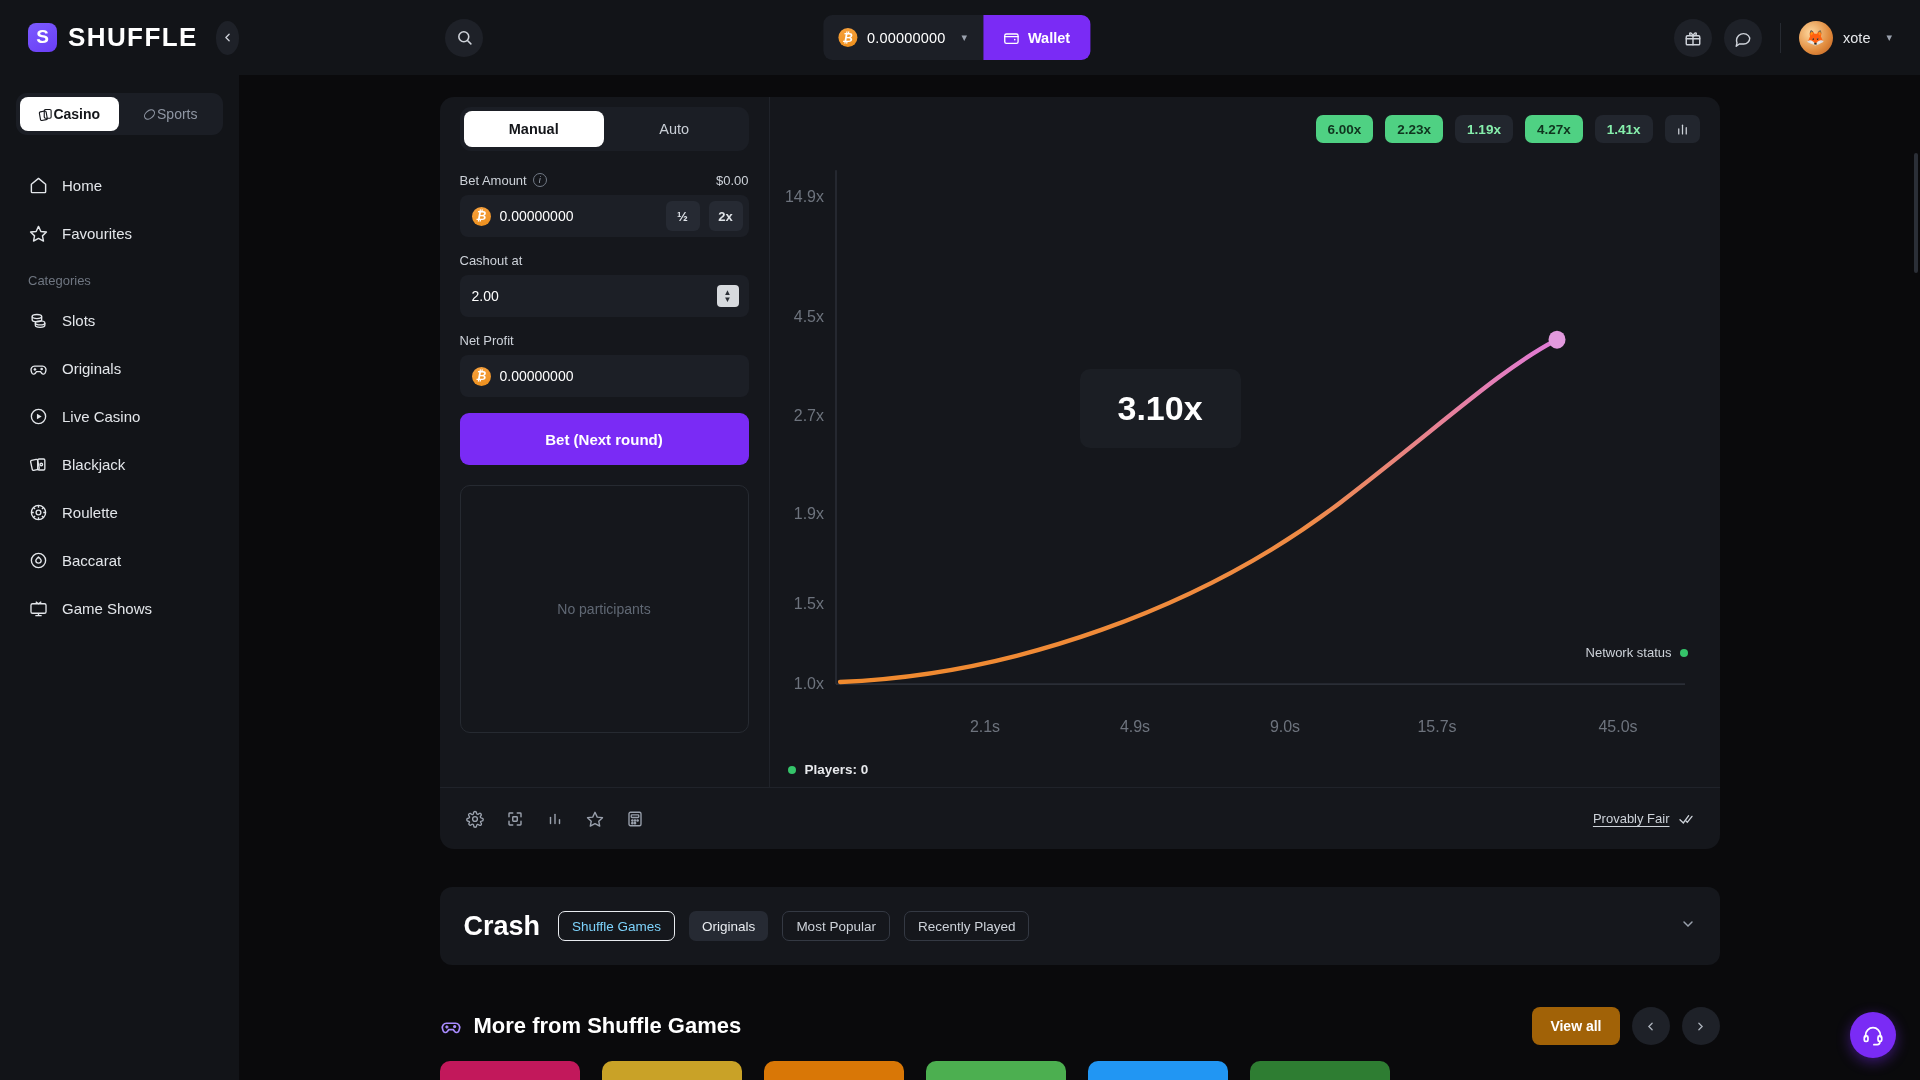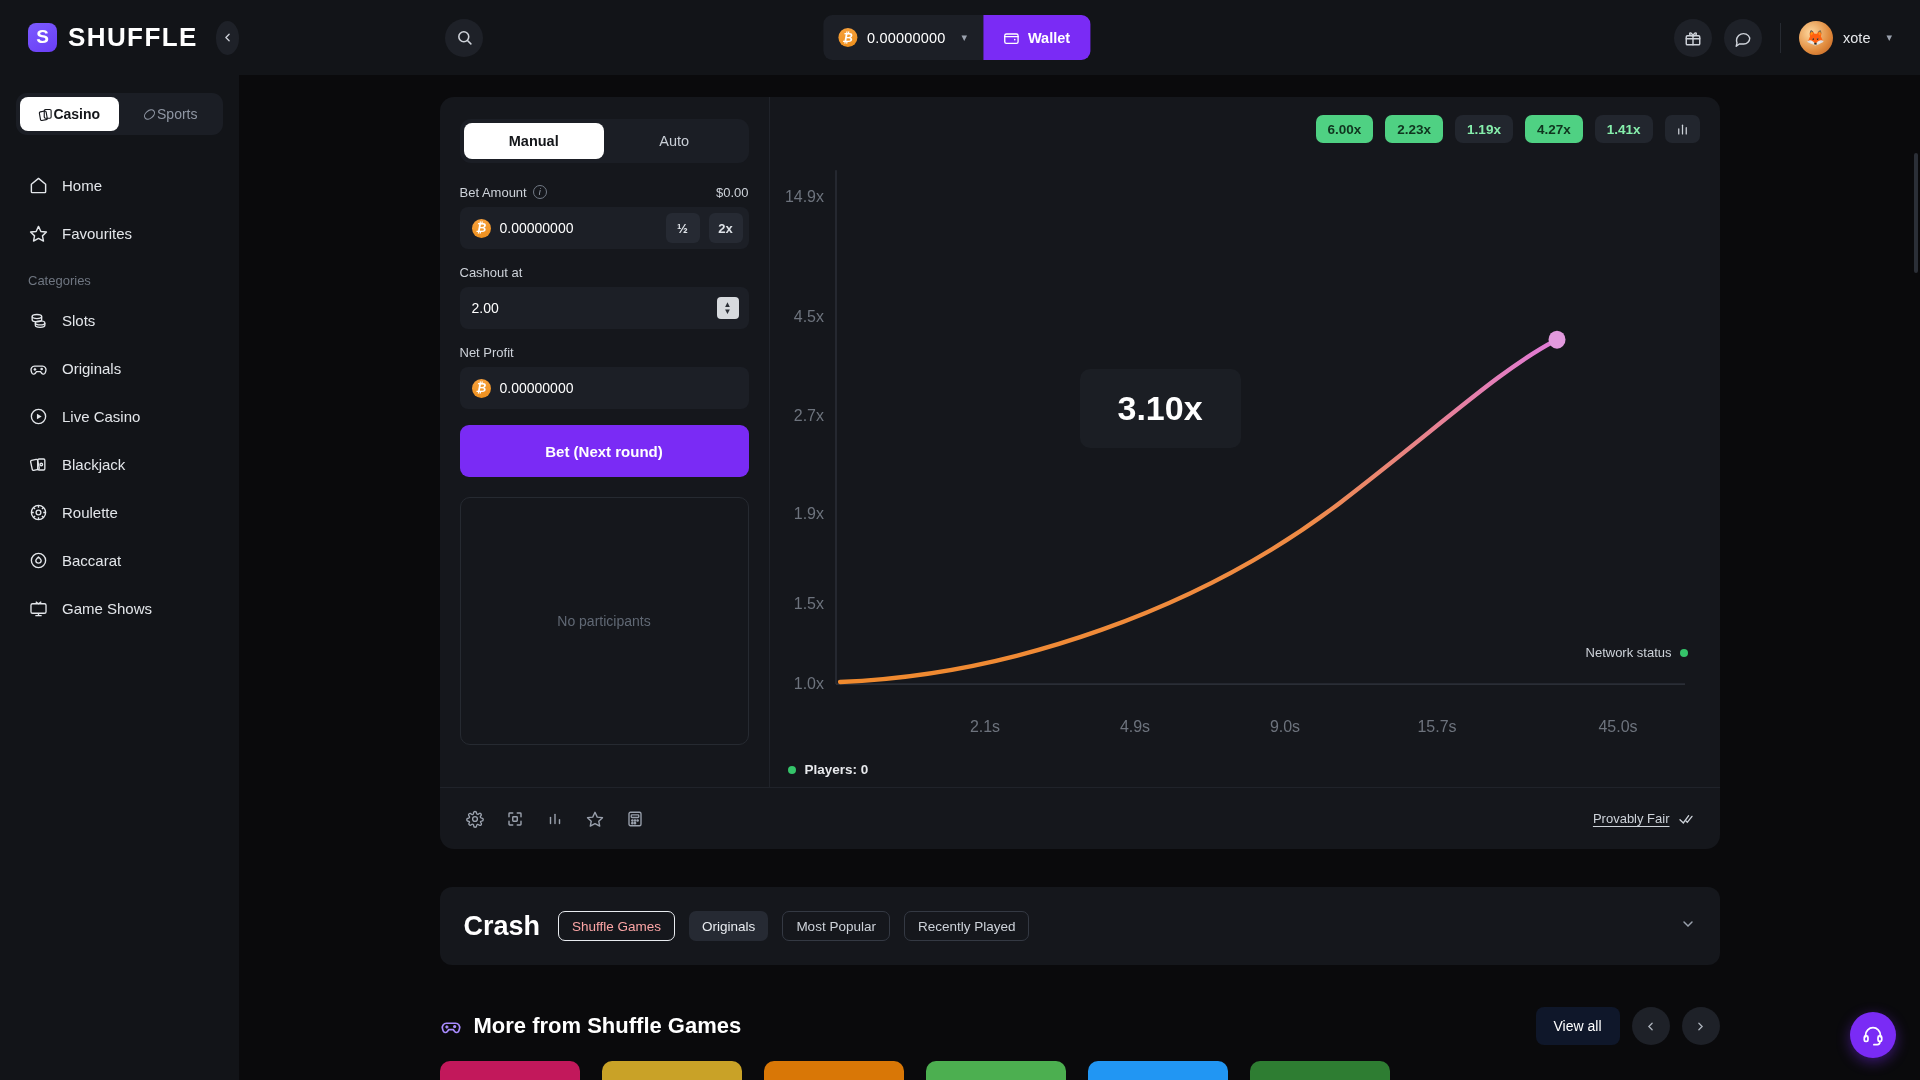--- a/index.html
+++ b/index.html
@@ -99,21 +99,21 @@
 
   
   .main { flex:1; overflow:hidden; position:relative; background:#0a0a0c; }
   .game-card {
     margin: 22px auto 0 auto; width: 1280px; background:#15171c;
     border-radius: 14px; overflow:hidden;
   }
   .game-inner { display:flex; min-height: 690px; }
 
   
-  .bet-panel { width: 330px; min-width:330px; padding: 22px 20px; border-right:1px solid #20232a; }
+  .bet-panel { width: 330px; min-width:330px; padding: 10px 20px; border-right:1px solid #20232a; }
   .tabs {
     display:flex;background:#1b1e25;border-radius:11px;padding:4px;margin-bottom:22px;
   }
   .tab {
     flex:1;height:36px;border-radius:8px;display:flex;align-items:center;justify-content:center;
     font-size:14.5px;color:#c9ced6;cursor:pointer;
   }
   .tab.active { background:#fff;color:#14161a;font-weight:700; }
   .field-label-row { display:flex;justify-content:space-between;align-items:center;margin-bottom:7px; }
   .field-label { font-size:13px;color:#cdd2d9;display:flex;align-items:flex-start;gap:6px; }
@@ -184,32 +184,32 @@
   
   .crash-bar {
     margin: 38px auto 0 auto;width:1280px;background:#15171c;border-radius:12px;
     height:78px;display:flex;align-items:center;padding: 0 24px;gap:14px;
   }
   .crash-title { font-size:27px;font-weight:700;color:#fff;margin-right:4px; }
   .chip {
     height:30px;padding:0 13px;border-radius:7px;display:flex;align-items:center;
     font-size:13.5px;cursor:pointer;
   }
-  .chip.outline { border:1px solid #e9ecf0;color:#fca5a5; }
+  .chip.outline { border:1px solid #e9ecf0;color:#7dd3fc; }
   .chip.solid { background:#262a33;color:#e9ecf0; }
   .chip.ghost { border:1px solid #343943;color:#cdd2d9; }
   .crash-chev { margin-left:auto;color:#9aa1ad;cursor:pointer; }
 
   
   .more-row { margin: 42px auto 0 auto;width:1280px;display:flex;align-items:center; }
   .more-title { font-size:22px;font-weight:700;color:#fff;display:flex;align-items:center;gap:12px; }
   .more-actions { margin-left:auto;display:flex;align-items:center;gap:12px; }
   .viewall {
-    height:38px;padding:0 18px;border-radius:8px;background:#0f172a;color:#fff;
-    font-size:14px;font-weight:400;display:flex;align-items:center;cursor:pointer;
+    height:38px;padding:0 18px;border-radius:8px;background:#a16207;color:#fff;
+    font-size:14px;font-weight:700;display:flex;align-items:center;cursor:pointer;
   }
   .arrow-btn {
     width:38px;height:38px;border-radius:50%;background:#1e2128;color:#aeb4bd;
     display:flex;align-items:center;justify-content:center;cursor:pointer;
   }
   .thumbs { margin: 16px auto 0 auto;width:1280px;display:flex;gap:22px; }
   .thumb { width:140px;height:60px;border-radius:10px; }
 
   .support-fab {
     position:absolute;right:24px;bottom:22px;width:46px;height:46px;border-radius:50%;

